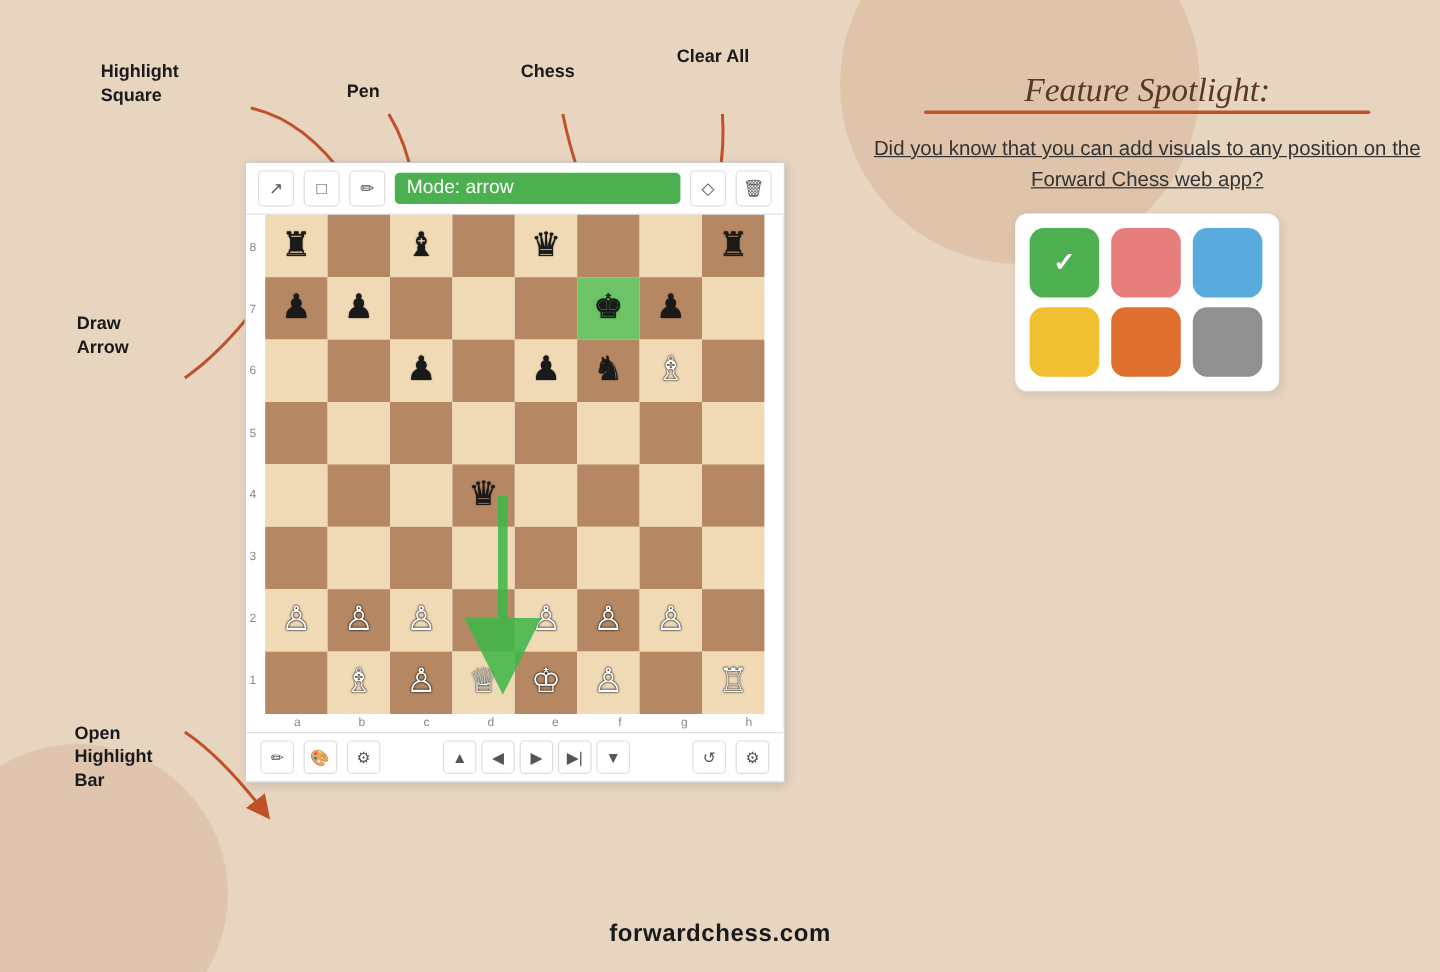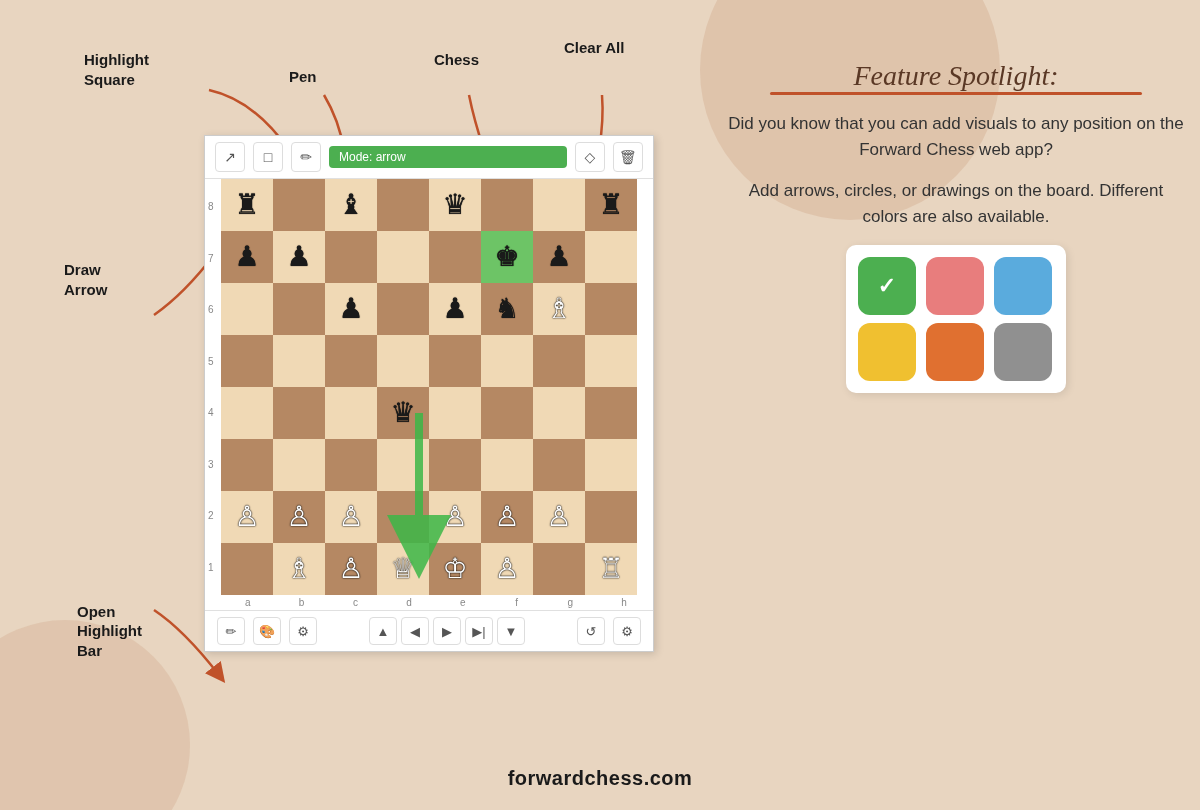--- a/index.html
+++ b/index.html
@@ -81,21 +81,21 @@
       top: 18px;
       left: 510px;
     }
     .label-draw-arrow {
       top: 240px;
       left: 10px;
       font-weight: 700;
     }
     .label-open-highlight {
       bottom: 130px;
-      left: 23px;
+      left: 8px;
       font-weight: 700;
     }
 
     
     .arrow-svg {
       position: absolute;
     }
 
     
     .chess-container {
@@ -126,21 +126,21 @@
       cursor: pointer;
       display: flex;
       align-items: center;
       justify-content: center;
       font-size: 14px;
       color: #555;
     }
     .mode-badge {
       background: #4caf50;
       color: white;
-      font-size: 12px;
+      font-size: 16px;
       padding: 4px 10px;
       border-radius: 4px;
       font-family: Arial, sans-serif;
       flex: 1;
     }
 
     
     .board-wrapper {
       display: flex;
       position: relative;
@@ -253,20 +253,21 @@
       margin: 0 auto;
       border-radius: 2px;
     }
 
     .description-text {
       font-size: 17px;
       color: #333;
       text-align: center;
       line-height: 1.5;
       font-family: Arial, sans-serif;
+      text-decoration: underline;
     }
 
     
     .color-grid {
       display: grid;
       grid-template-columns: repeat(3, 1fr);
       gap: 8px;
       width: 220px;
       margin: 0 auto;
       background: white;
@@ -567,21 +568,20 @@
   </div>
 
   <div class="right-panel">
     <div style="text-align:center; margin-top: 20px;">
       <div class="feature-subtitle">Feature Spotlight:</div>
       <div class="divider"></div>
     </div>
 
     <p class="description-text">Did you know that you can add visuals to any position on the Forward Chess web app?</p>
 
-    <p class="description-text">Add arrows, circles, or drawings on the board. Different colors are also available.</p>
 
     <div class="color-grid">
       <div class="color-swatch swatch-check" style="background:#4caf50;"></div>
       <div class="color-swatch" style="background:#e87d7d;"></div>
       <div class="color-swatch" style="background:#5aabdd;"></div>
       <div class="color-swatch" style="background:#f0c030;"></div>
       <div class="color-swatch" style="background:#e07030;"></div>
       <div class="color-swatch" style="background:#909090;"></div>
     </div>
   </div>

